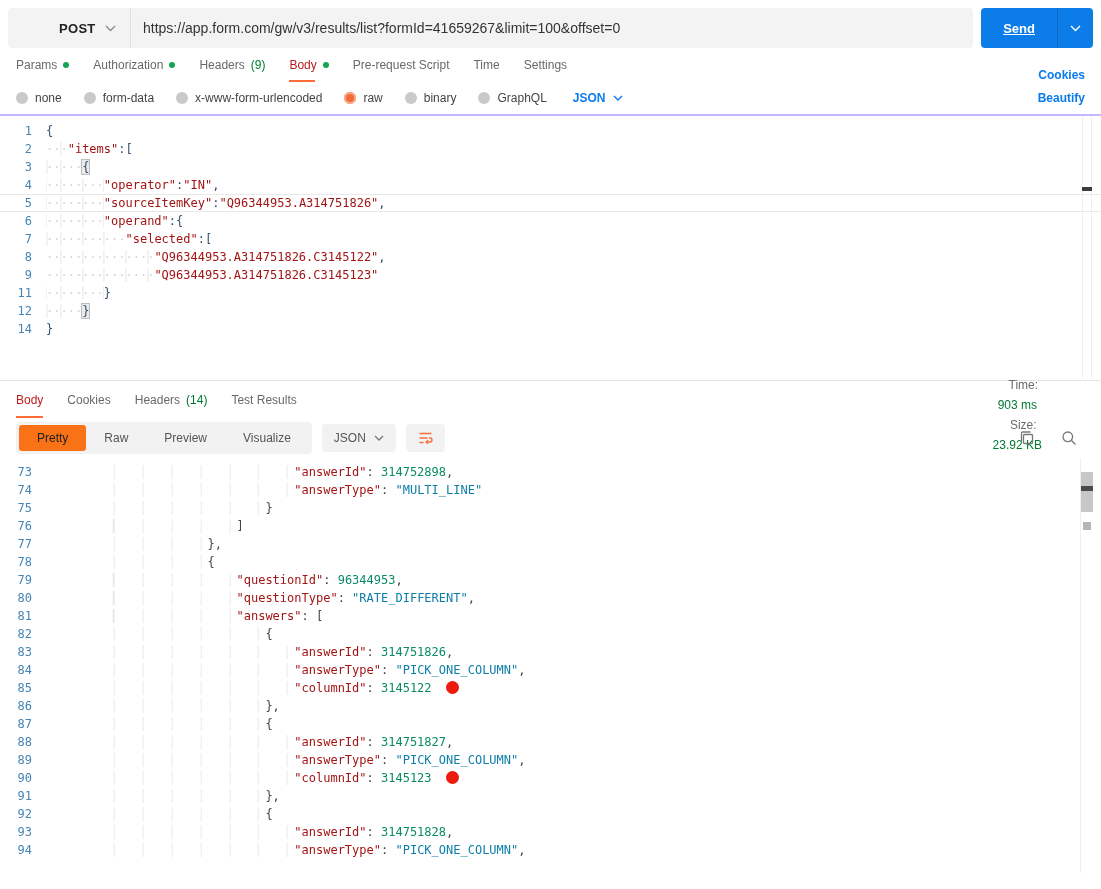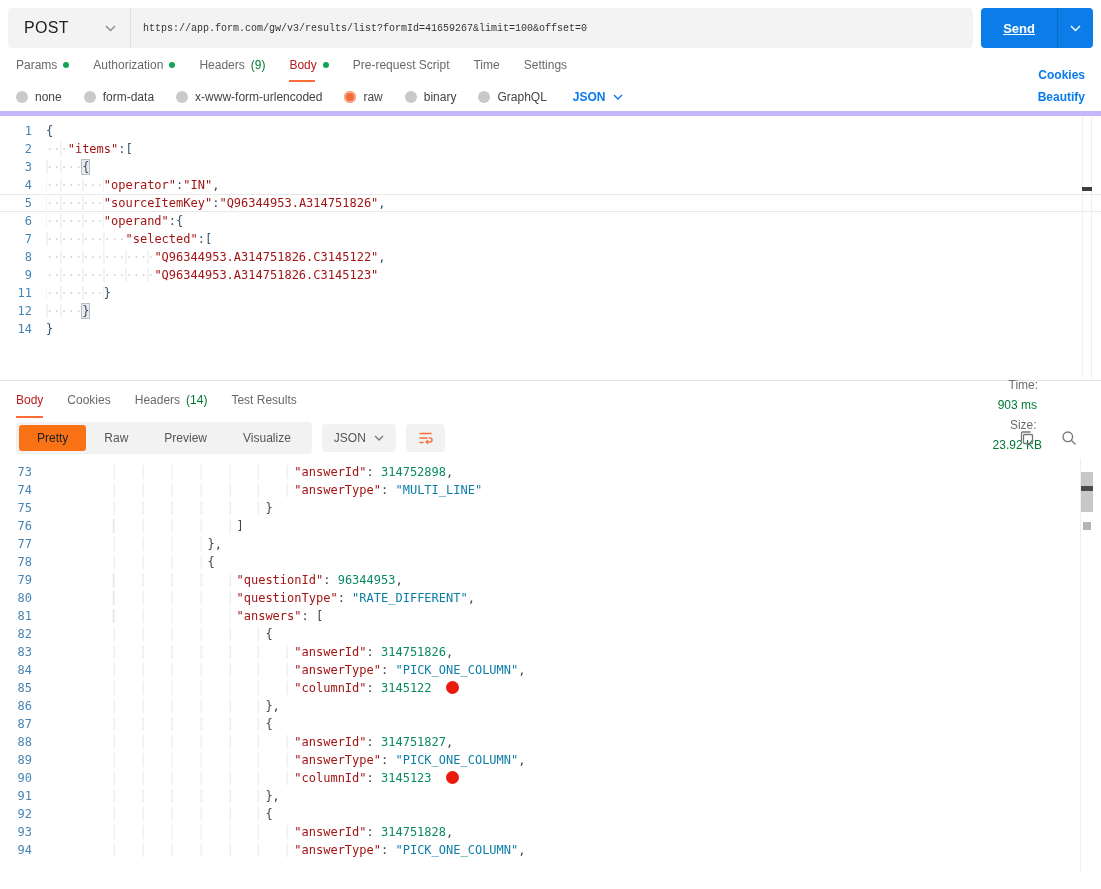--- a/index.html
+++ b/index.html
@@ -4,41 +4,41 @@
 <style>
   * { margin:0; padding:0; box-sizing:border-box; }
   html,body { background:#fff; }
   body { width:1101px; height:889px; font-family:"Liberation Sans", sans-serif; color:#212121; overflow:hidden; }
   .app { position:relative; width:1101px; height:889px; background:#fff; }
 
   
   .url-bar { display:flex; align-items:center; gap:8px; padding:8px 8px 0 8px; height:48px; }
   .url-box { flex:1; display:flex; align-items:center; height:40px; background:#f3f3f3; border-radius:4px; overflow:hidden; }
   .method { display:flex; align-items:center; justify-content:space-between; width:122px; padding:0 14px 0 16px; height:100%; cursor:pointer; }
-  .method .m-label { font-size:16px; font-weight:normal; letter-spacing:.3px; color:#212121; }
+  .method .m-label { font-size:13px; font-weight:bold; letter-spacing:.3px; color:#212121;margin-left:35px; }
   .url-sep { width:1px; height:40px; background:#e0e0e0; }
-  .url-input { flex:1; border:none; outline:none; background:transparent; font-size:10px; color:#333; padding:0 12px; height:100%; font-family:Liberation Mono, monospace; }
+  .url-input { flex:1; border:none; outline:none; background:transparent; font-size:14px; color:#333; padding:0 12px; height:100%; font-family:Liberation Sans, sans-serif; }
   .send-btn { display:flex; align-items:stretch; height:40px; background:#0b7ce8; border-radius:4px; overflow:hidden; cursor:pointer; }
   .send-main { display:flex; align-items:center; padding:0 22px; color:#fff; font-size:13px; font-weight:bold;text-decoration:underline; }
   .send-caret { display:flex; align-items:center; padding:0 12px; border-left:1px solid rgba(0,0,0,.15); }
 
   
   .req-tabs { display:flex; align-items:flex-end; height:34px; padding:0 16px; position:relative; }
   .tab { display:flex; align-items:center; gap:6px; margin-right:24px; font-size:12px; color:#696969; cursor:pointer; position:relative; height:100%; }
   .tab .lbl { line-height:34px; }
   .tab.active .lbl { color:#b91c1c; }
   .tab.active::after { content:""; position:absolute; left:0; right:14px; bottom:0; height:2px; background:#ff6c37; }
   .tab.active.no-dot::after { right:0; }
   .gdot { width:6px; height:6px; border-radius:50%; background:#13a454; display:inline-block; }
   .tcount { color:#007a33; font-size:12px; }
   .tabs-right { margin-left:auto; }
   .link-blue { color:#097bed; font-size:12px; font-weight:bold; cursor:pointer; }
 
   
-  .modes-row { display:flex; align-items:center; height:34px; padding:0 16px; border-bottom:5px solid #c4b5fd; }
+  .modes-row { display:flex; align-items:center; height:34px; padding:0 16px; border-bottom:2px solid #c4b5fd; }
   .mode { display:flex; align-items:center; gap:7px; margin-right:22px; cursor:pointer; }
   .mode .rlabel { font-size:12px; color:#444; }
   .radio { width:12px; height:12px; border-radius:50%; background:#c9c9c9; display:inline-block; }
   .radio.sel { background:#f26b3a; box-shadow:inset 0 0 0 2px #f8ab8c; }
   .lang-select { display:flex; align-items:center; gap:7px; cursor:pointer; margin-left:4px; }
   .lang-select .lbl { color:#097bed; font-size:12px; font-weight:bold; }
   .modes-right { margin-left:auto; }
 
   
   .editor { position:relative; font-family:"DejaVu Sans Mono", monospace; font-size:12px; background:#fff; }

